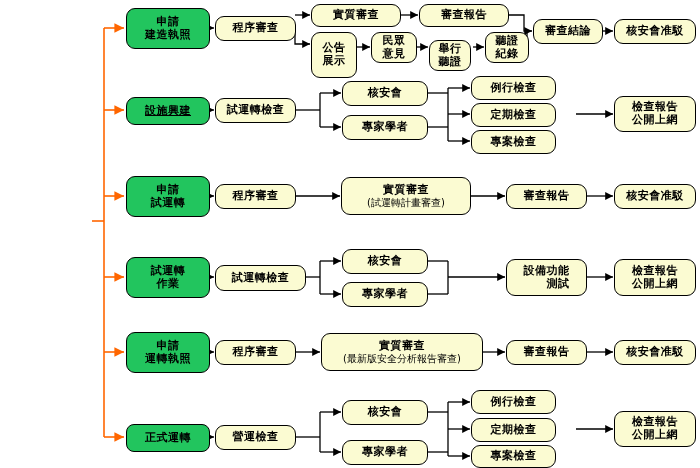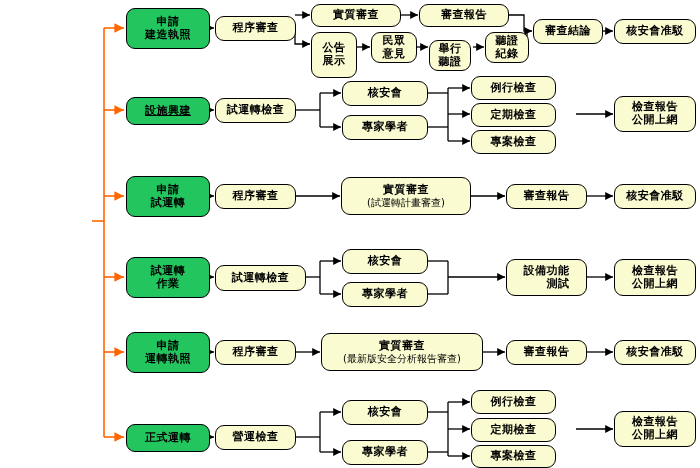--- a/index.html
+++ b/index.html
@@ -236,21 +236,21 @@
     <span>實質審查</span>
     <span class="l2">(最新版安全分析報告審查)</span>
   </div>
   <div class="node cream" style="left:506px;top:340px;width:81px;height:25px;">
     <span>審查報告</span>
   </div>
   <div class="node cream" style="left:614px;top:340px;width:82px;height:25px;">
     <span>核安會准駁</span>
   </div>
 
-  <div class="node cyan" style="left:126px;top:424px;width:84px;height:28px;">
+  <div class="node cyan" style="left:126px;top:424px;width:84px;height:28px;border-radius:8px;">
     <span style="white-space:pre-line">正式運轉</span>
   </div>
   <div class="node cream" style="left:215px;top:425px;width:81px;height:25px;">
     <span>營運檢查</span>
   </div>
   <div class="node cream" style="left:342px;top:400px;width:86px;height:25px;">
     <span>核安會</span>
   </div>
   <div class="node cream" style="left:342px;top:440px;width:86px;height:25px;">
     <span>專家學者</span>

